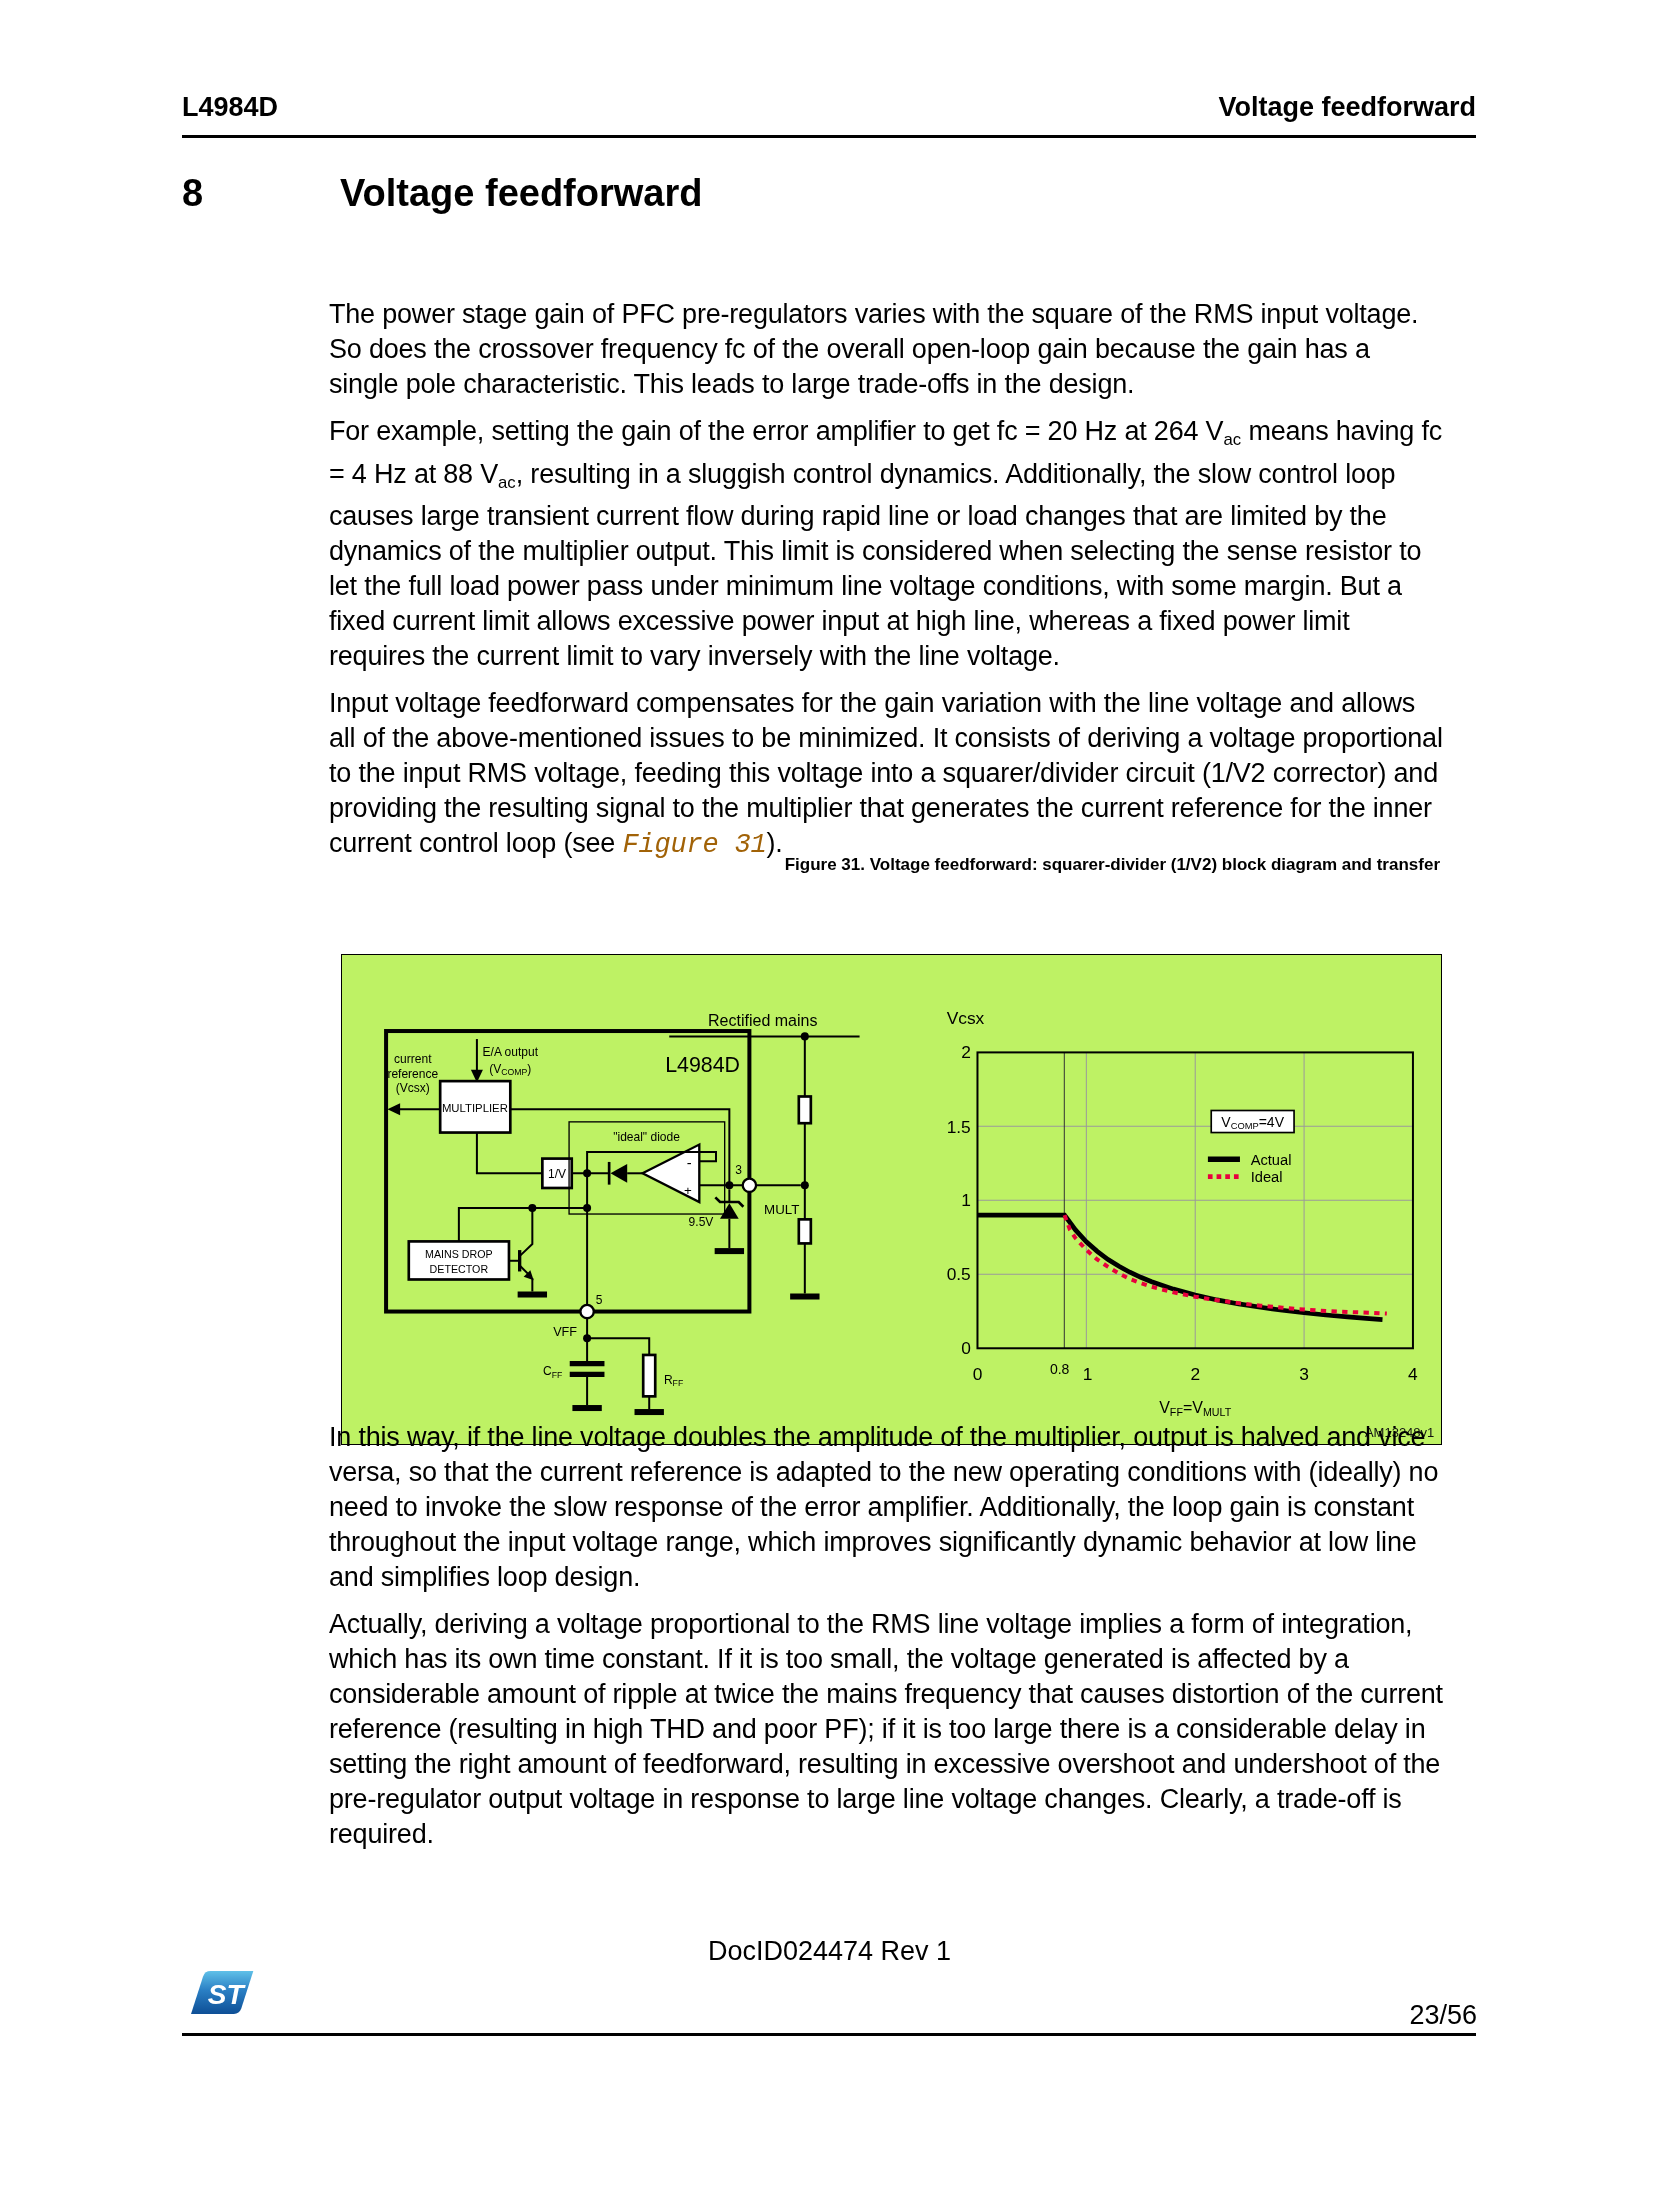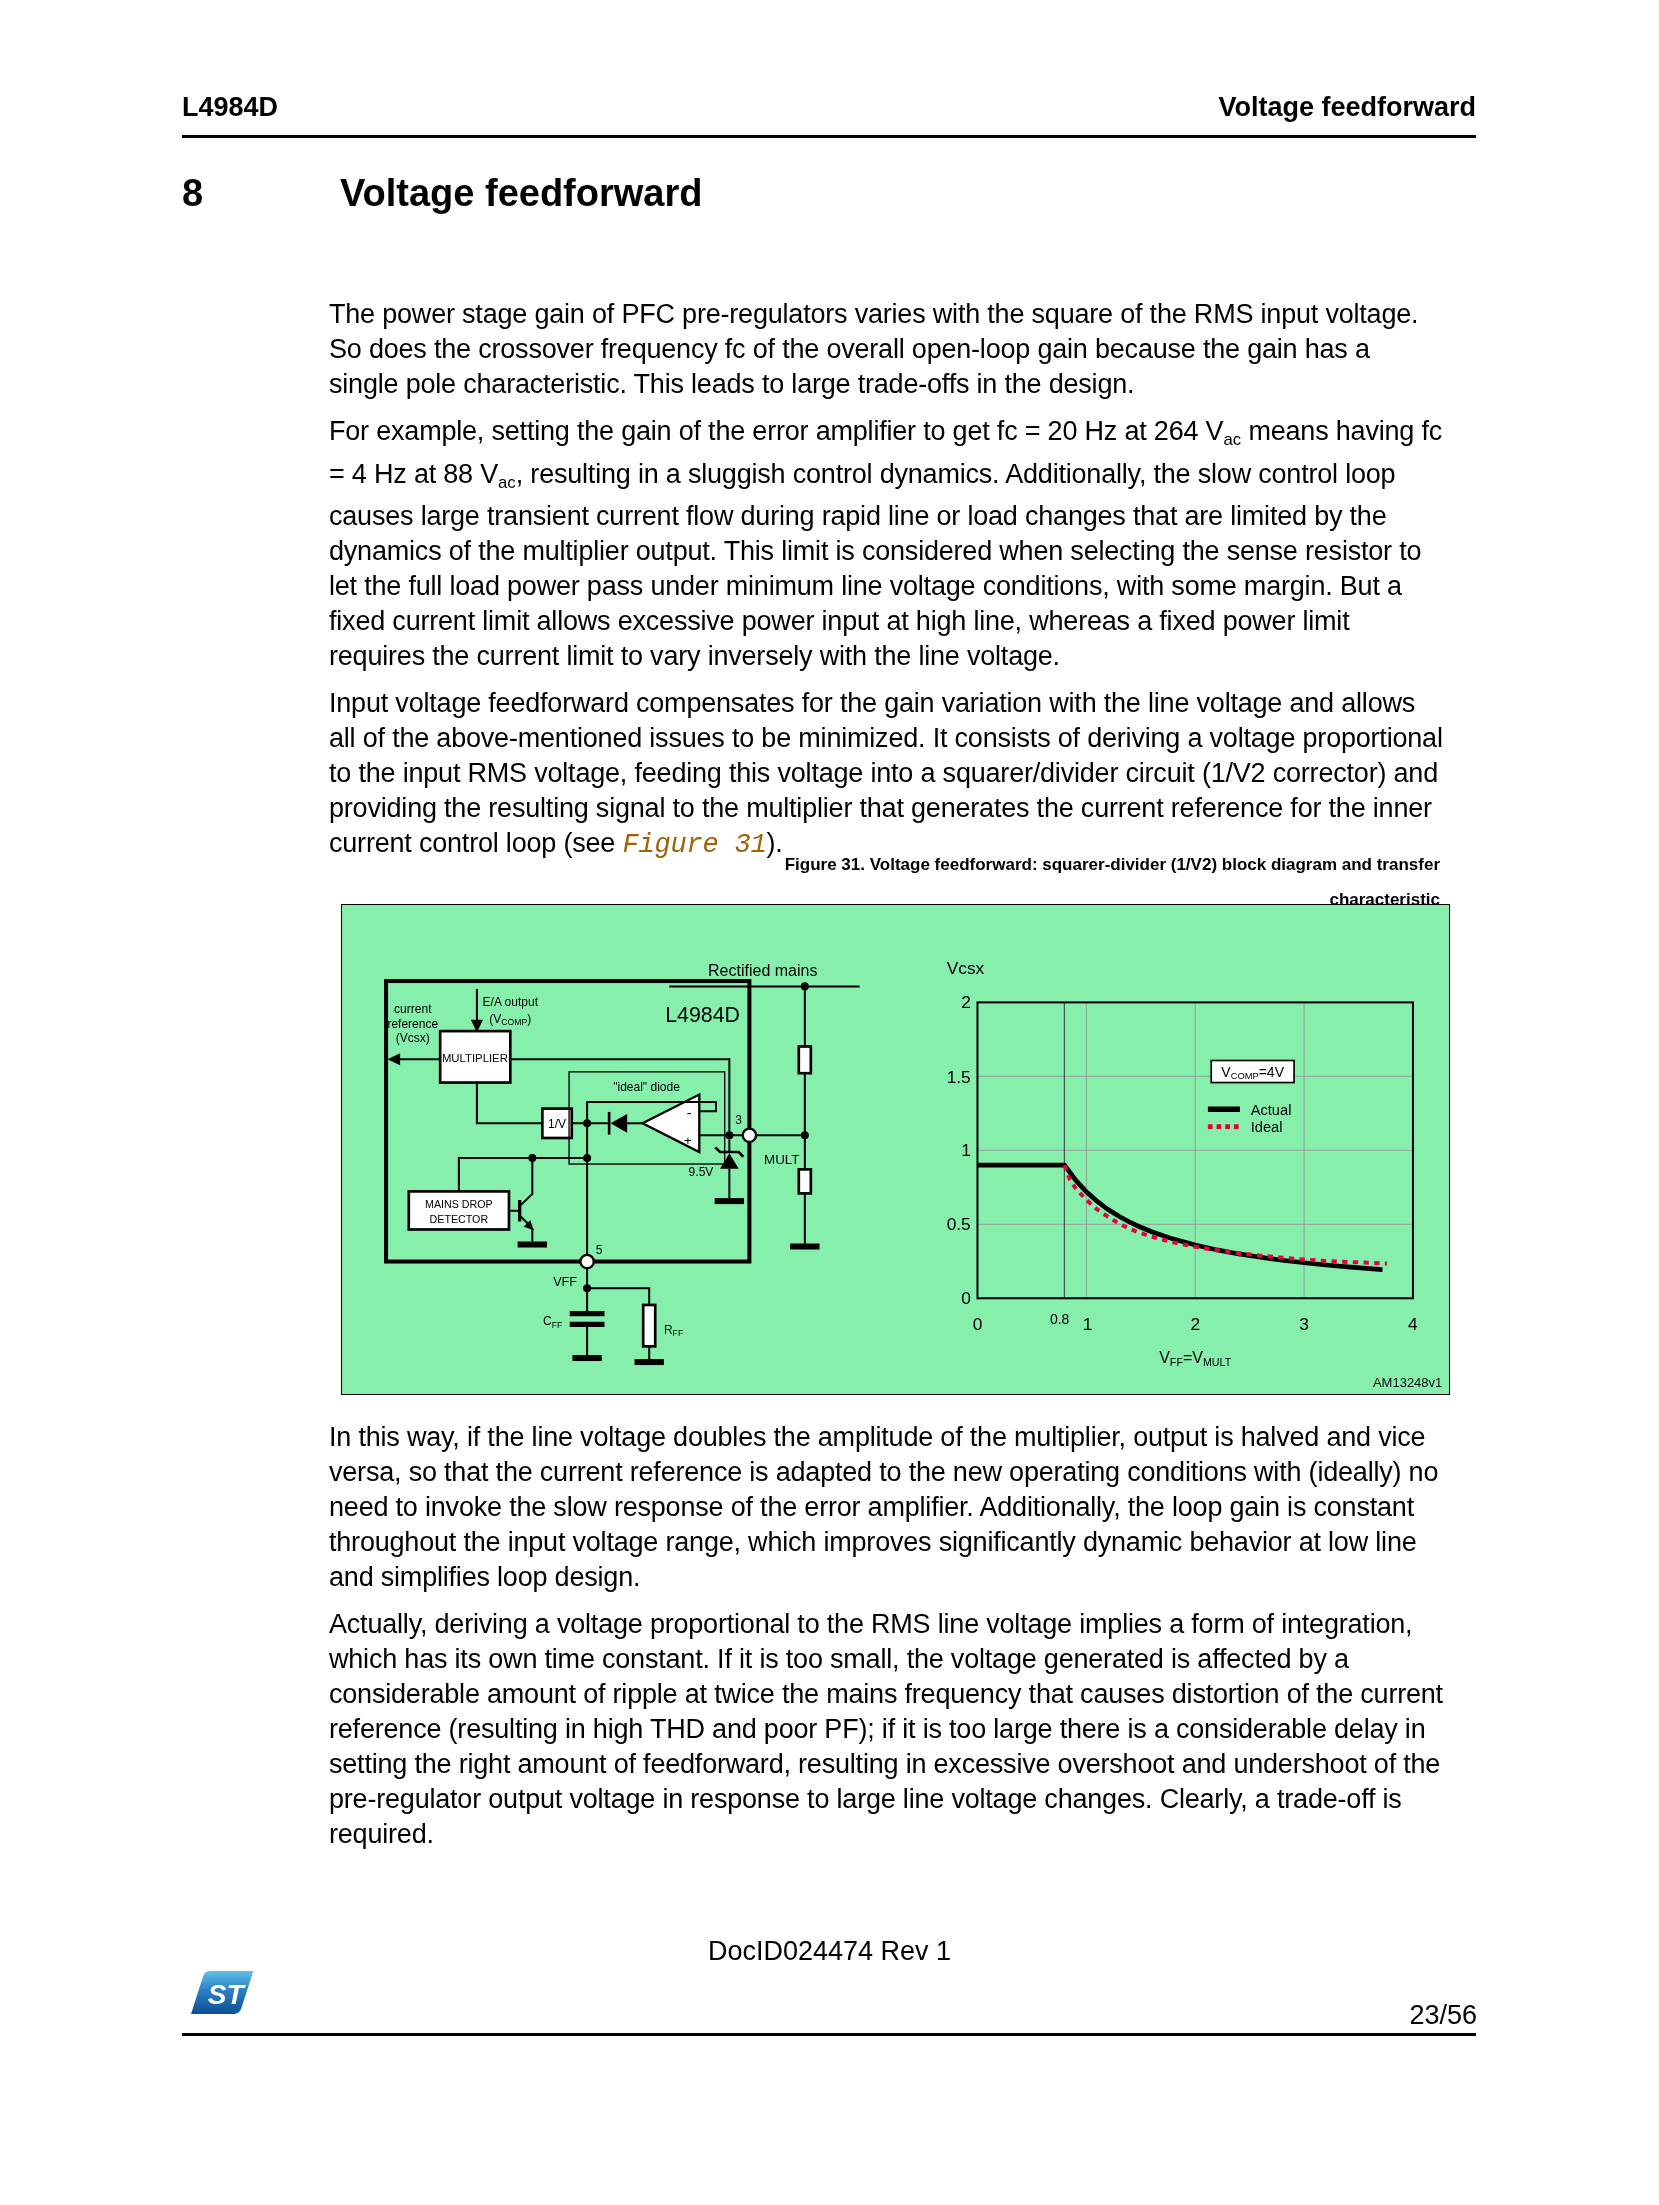--- a/index.html
+++ b/index.html
@@ -8,21 +8,21 @@
   .hdr{position:absolute;left:182px;top:92px;width:1294px;display:flex;justify-content:space-between;font-weight:bold;font-size:27px;}
   .hdr-rule{position:absolute;left:182px;top:135px;width:1294px;height:2.7px;background:#000;}
   .sec{position:absolute;left:182px;top:172px;width:1294px;font-weight:bold;font-size:38px;}
   .sec .num{position:absolute;left:0;}
   .sec .ttl{position:absolute;left:158px;}
   .col{position:absolute;left:329px;width:1115px;font-size:27px;line-height:35px;letter-spacing:-0.2px;}
   .col p{margin:0 0 12px 0;}
   .sub{font-size:0.62em;vertical-align:-0.28em;letter-spacing:0;}
   .flink{color:#a16207;font-style:italic;font-family:Liberation Mono, monospace;}
   .figcap{position:absolute;left:341px;top:847px;width:1099px;text-align:right;font-weight:bold;font-size:17px;line-height:35px;}
-  .figbox{position:absolute;left:341px;top:904px;width:1099px;height:489px;border:1.3px solid #000;background:#86efac;padding-left:8px;}
+  .figbox{position:absolute;left:341px;top:954px;width:1099px;height:489px;border:1.3px solid #000;background:#bef264;}
   .figbox svg{position:absolute;top:8.7px;}
   #diagram{left:0;}
   #chart{left:560px;}
   .wmk{position:absolute;right:6.7px;bottom:4px;font-size:13px;color:#111;}
   .ftr-doc{position:absolute;left:0;top:1936px;width:1659px;text-align:center;font-size:27px;}
   .ftr-page{position:absolute;right:182px;top:2000px;font-size:27px;}
   .ftr-rule{position:absolute;left:182px;top:2033px;width:1294px;height:2.7px;background:#000;}
   .logo{position:absolute;left:189px;top:1969px;}
   
   .w{fill:none;stroke:#000;stroke-width:3px;}
@@ -48,21 +48,20 @@
   </div>
 
   <div class="col" style="top:297px;">
     <p><span>The power stage gain of PFC pre-regulators varies with the square of the RMS input voltage. So does the crossover frequency fc of the overall open-loop gain because the gain has a single pole characteristic. This leads to large trade-offs in the design.</span></p>
     <p><span>For example, setting the gain of the error amplifier to get fc = 20 Hz at 264 V</span><span class="sub">ac</span><span> means having fc = 4 Hz at 88 V</span><span class="sub">ac</span><span>, resulting in a sluggish control dynamics. Additionally, the slow control loop causes large transient current flow during rapid line or load changes that are limited by the dynamics of the multiplier output. This limit is considered when selecting the sense resistor to let the full load power pass under minimum line voltage conditions, with some margin. But a fixed current limit allows excessive power input at high line, whereas a fixed power limit requires the current limit to vary inversely with the line voltage.</span></p>
     <p><span>Input voltage feedforward compensates for the gain variation with the line voltage and allows all of the above-mentioned issues to be minimized. It consists of deriving a voltage proportional to the input RMS voltage, feeding this voltage into a squarer/divider circuit (1/V2 corrector) and providing the resulting signal to the multiplier that generates the current reference for the inner current control loop (see </span><span class="flink">Figure 31</span><span>).</span></p>
   </div>
 
   <div class="figcap">
     <div>Figure 31. Voltage feedforward: squarer-divider (1/V2) block diagram and transfer</div>
-    <div>characteristic</div>
   </div>
 
   <div class="figbox">
 
     <svg id="diagram" width="561" height="468" viewBox="0 0 840 700">
 
       <path class="w" d="M490,108 H775"></path>
       <text class="lbl" x="630" y="92" font-size="24" text-anchor="middle">Rectified mains</text>
       <circle cx="693" cy="108" r="6" fill="#000"></circle>
       <path class="w" d="M693,108 V198 M693,238 V331 M693,331 V382 M693,418 V493"></path>

